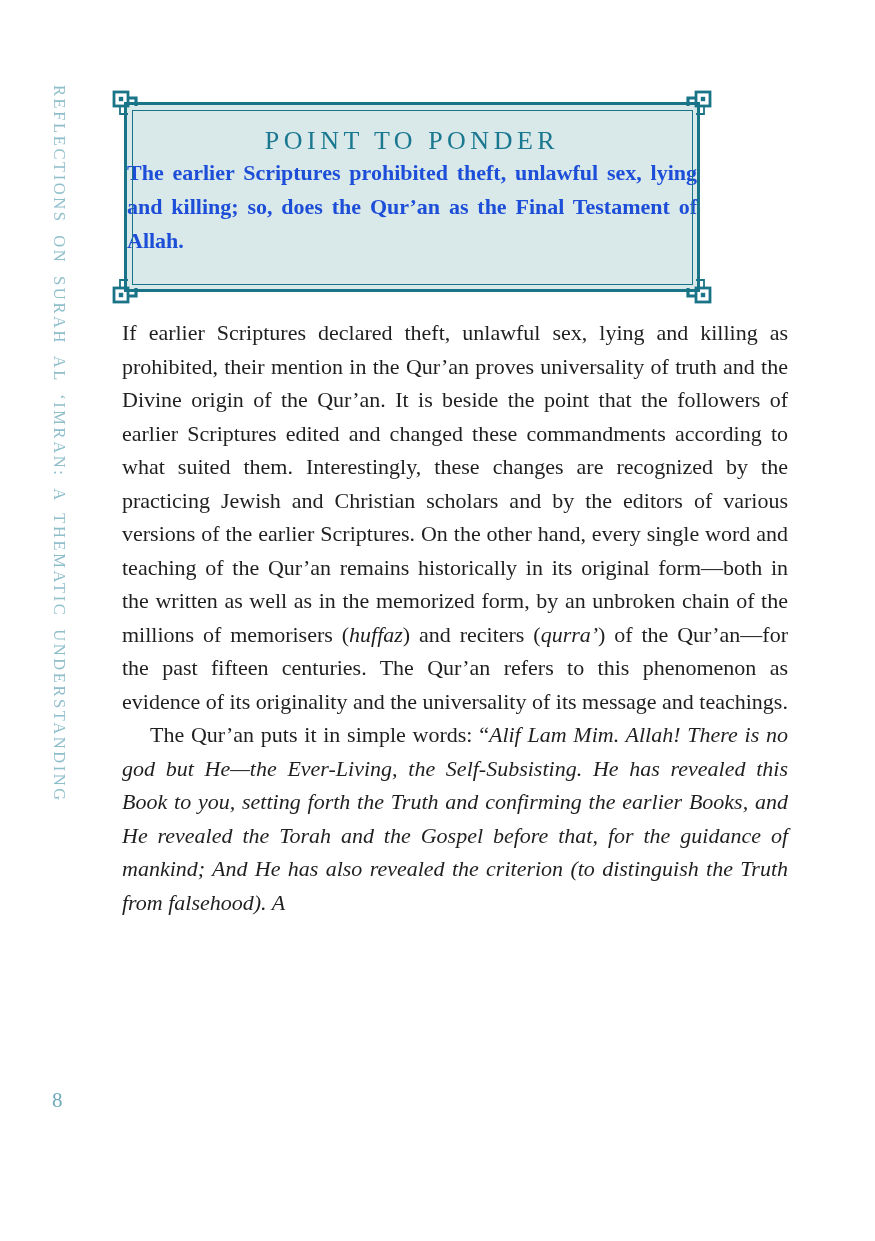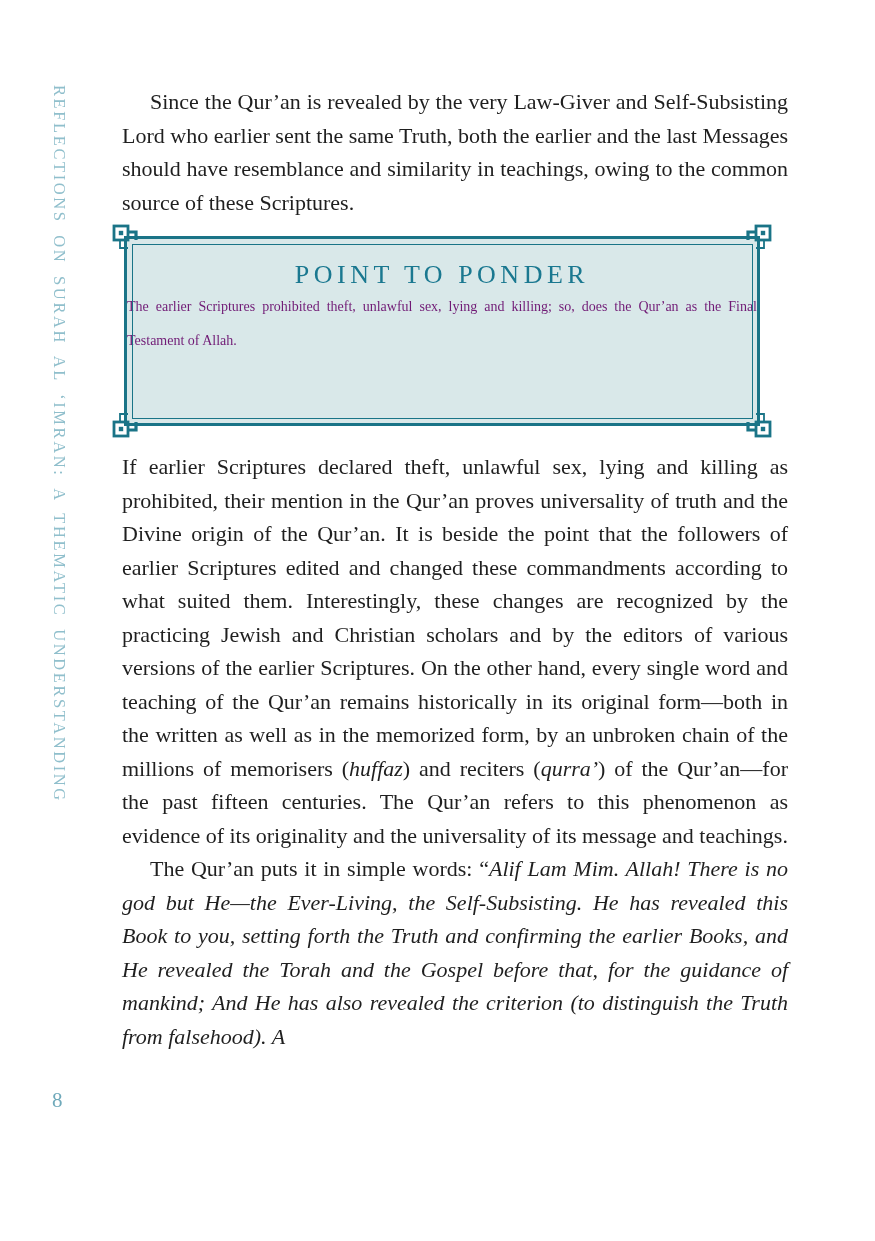--- a/index.html
+++ b/index.html
@@ -37,21 +37,21 @@
     hyphens:none;
   }
   .column p { margin:0; }
   .indent { text-indent:28px; }
   .em { font-style:italic; }
 
   
   .ponder-box {
     position:relative;
     box-sizing:border-box;
-    width:636px; height:190px;
+    width:576px; height:190px;
     margin:17px 4px 24px 2px;
     background:#d9e8e9;
     border:3.5px solid #1a7487;
   }
   .ponder-box::before {
     content:"";
     position:absolute; inset:4.5px;
     border:1.5px solid #1a7487;
     pointer-events:none;
   }
@@ -59,42 +59,42 @@
     margin:20px 10px 0;
     text-align:center;
     font-size:26px; font-weight:normal;
     letter-spacing:4.5px;
     color:#1a7890;
     line-height:1.2;
   }
   .ponder-body {
     margin:25px 40px 0;
     text-align:justify;
-    font-size:14px; line-height:34px;
-    color:#701a75;
+    font-size:22px; line-height:34px;
+    color:#1d4ed8;
+    font-weight:bold;
   }
 
   
   .corner { position:absolute; width:30px; height:30px; }
   .corner.tl { left:-15px; top:-15px; }
   .corner.tr { right:-15px; top:-15px; transform:scaleX(-1); }
   .corner.bl { left:-15px; bottom:-15px; transform:scaleY(-1); }
   .corner.br { right:-15px; bottom:-15px; transform:scale(-1,-1); }
 </style>
 </head>
 <body>
 
 <div class="running-title">REFLECTIONS ON SURAH AL ‘IMRAN: A THEMATIC UNDERSTANDING</div>
 
 <div class="page-number">8</div>
 
 <main class="column">
 
 
-  <p class="indent">Since the Qur’an is revealed by the very Law-Giver and Self-Subsisting Lord who earlier sent the same Truth, both the earlier and the last Messages should have resemblance and similarity in teachings, owing to the common source of these Scriptures.</p>
 
   <section class="ponder-box">
     <svg class="corner tl" viewBox="0 0 30 30">
       <rect x="2" y="2" width="14" height="14" fill="none" stroke="#1a7487" stroke-width="2.8"></rect>
       <rect x="6.8" y="6.8" width="4.4" height="4.4" fill="#1a7487"></rect>
       <path d="M 16 8 H 24 V 16" fill="none" stroke="#1a7487" stroke-width="3.2"></path>
       <path d="M 8 16 V 24 H 16" fill="none" stroke="#1a7487" stroke-width="1.8"></path>
     </svg>
     <svg class="corner tr" viewBox="0 0 30 30">
       <rect x="2" y="2" width="14" height="14" fill="none" stroke="#1a7487" stroke-width="2.8"></rect>

